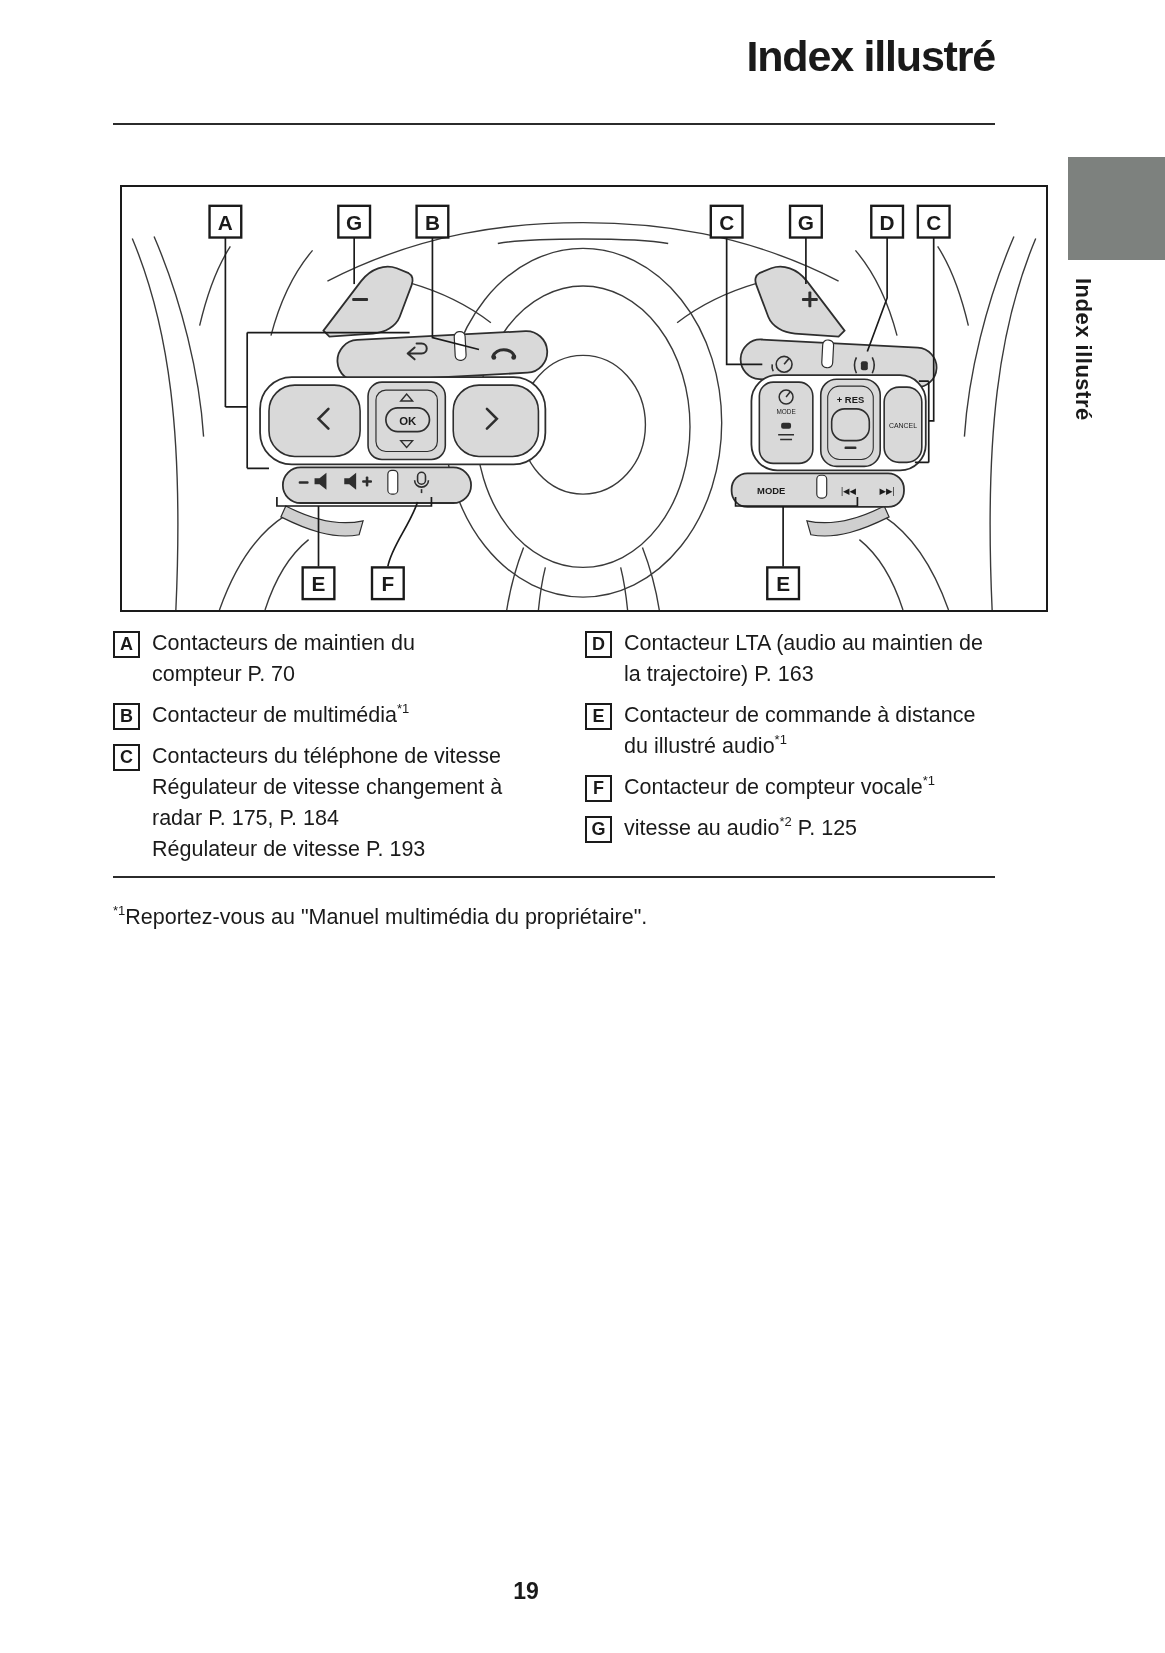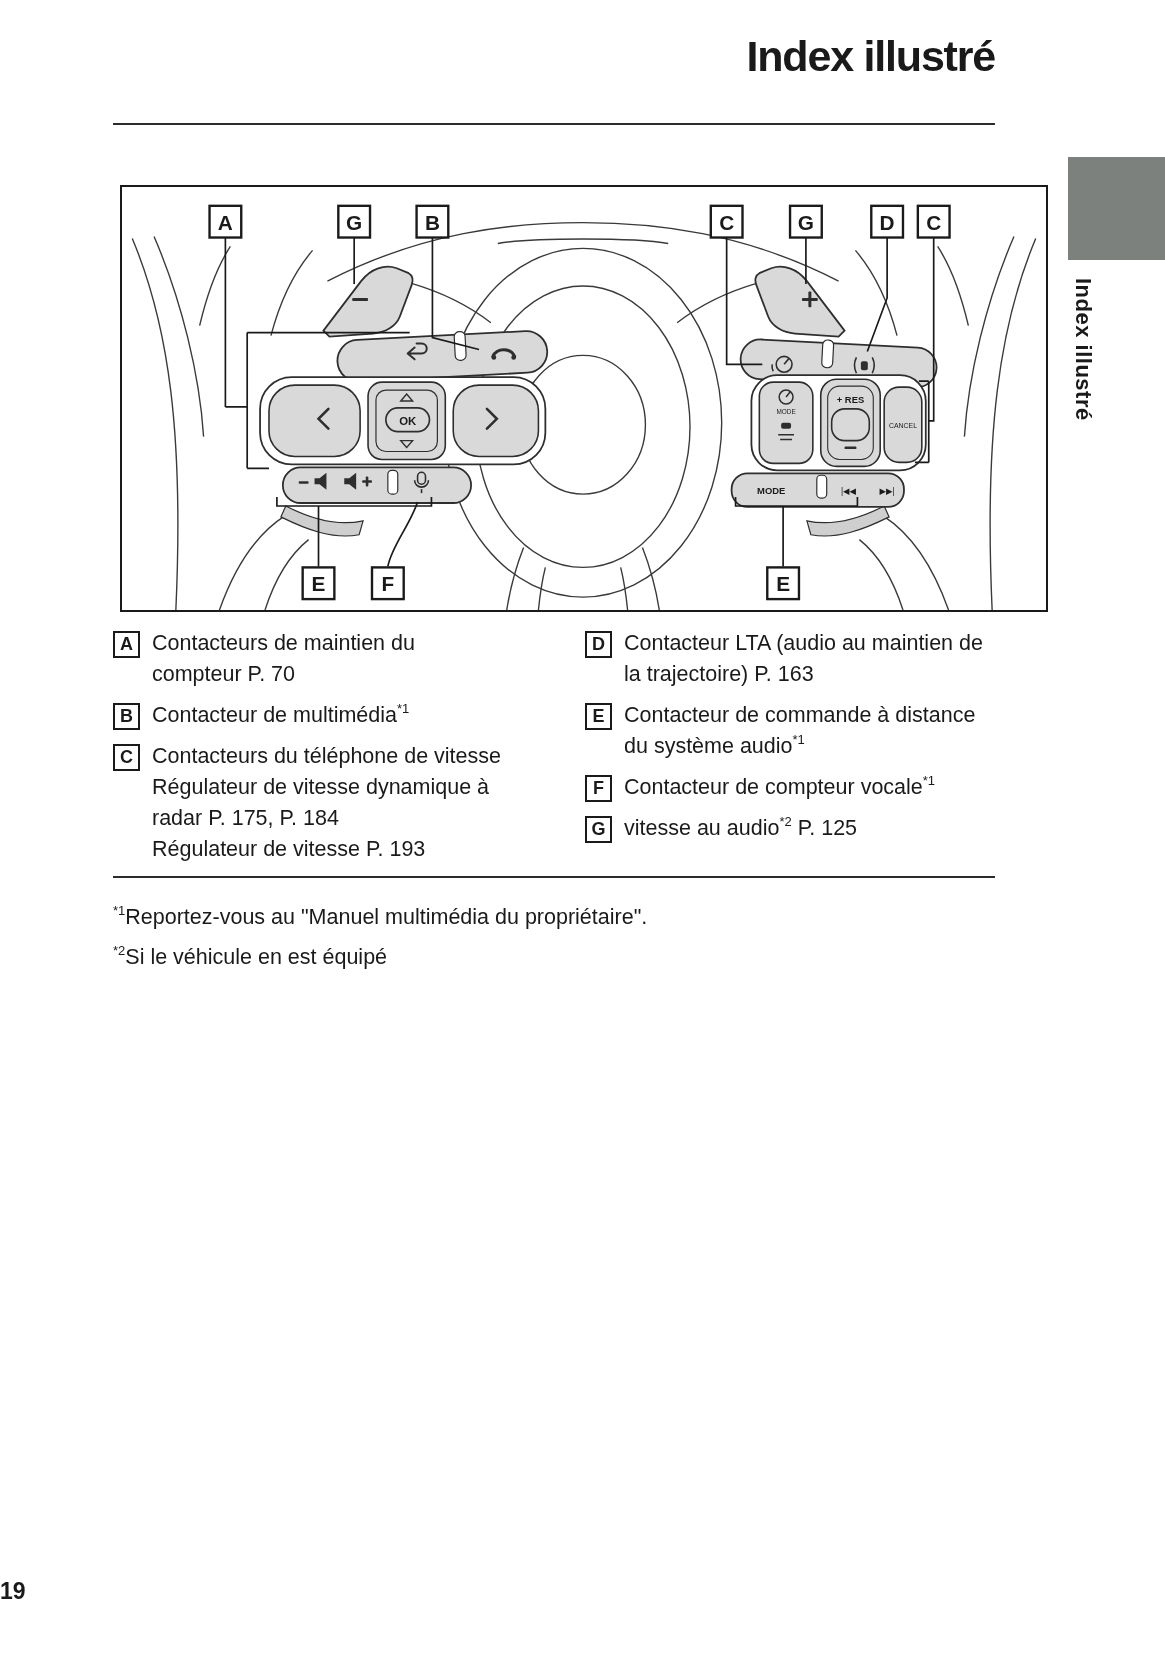--- a/index.html
+++ b/index.html
@@ -21,21 +21,21 @@
   .legend .col{width:452px}
   .legend .col.right{width:430px}
   .item{display:flex;gap:12px;margin-bottom:10px}
   .key{flex:0 0 auto;width:27px;height:27px;border:2px solid #1a1a1a;box-sizing:border-box;
        display:flex;align-items:center;justify-content:center;font-weight:700;
        font-size:18px;margin-top:3px;background:#fff}
   .txt{font-size:21.5px;line-height:31px}
   .txt sup,.footnote sup{font-size:13px;line-height:0;position:relative;top:-1px;vertical-align:super}
   .footnotes{position:absolute;left:113px;top:905px;font-size:21.5px}
   .footnote{margin-bottom:15px}
-  .page-number{position:absolute;top:1578px;left:0;width:1052px;text-align:left;
+  .page-number{position:absolute;top:1578px;left:0;width:1052px;text-align:center;
        font-size:23px;font-weight:700}
 </style>
 </head>
 <body>
 
 <h1 class="page-title">Index illustré</h1>
 <div class="rule rule-top"></div>
 <div class="gray-tab"></div>
 <div class="side-label">Index illustré</div>
 
@@ -239,39 +239,39 @@
     <div class="item">
       <span class="key">B</span>
       <div class="txt">
         <div><span>Contacteur de multimédia</span><sup>*1</sup></div>
       </div>
     </div>
     <div class="item">
       <span class="key">C</span>
       <div class="txt">
         <div><span>Contacteurs du téléphone de vitesse</span></div>
-        <div><span>Régulateur de vitesse dynamique à</span></div>
+        <div><span>Régulateur de vitesse changement à</span></div>
         <div><span>radar P. 175, P. 184</span></div>
         <div><span>Régulateur de vitesse P. 193</span></div>
       </div>
     </div>
   </div>
   <div class="col right">
     <div class="item">
       <span class="key">D</span>
       <div class="txt">
         <div><span>Contacteur LTA (audio au maintien de</span></div>
         <div><span>la trajectoire) P. 163</span></div>
       </div>
     </div>
     <div class="item">
       <span class="key">E</span>
       <div class="txt">
         <div><span>Contacteur de commande à distance</span></div>
-        <div><span>du système audio</span><sup>*1</sup></div>
+        <div><span>du illustré audio</span><sup>*1</sup></div>
       </div>
     </div>
     <div class="item">
       <span class="key">F</span>
       <div class="txt">
         <div><span>Contacteur de compteur vocale</span><sup>*1</sup></div>
       </div>
     </div>
     <div class="item">
       <span class="key">G</span>
@@ -279,16 +279,15 @@
         <div><span>vitesse au audio</span><sup>*2</sup><span> P. 125</span></div>
       </div>
     </div>
   </div>
 </div>
 
 <div class="rule rule-bottom"></div>
 
 <div class="footnotes">
   <div class="footnote"><sup>*1</sup><span>Reportez-vous au "Manuel multimédia du propriétaire".</span></div>
-  <div class="footnote"><sup>*2</sup><span>Si le véhicule en est équipé</span></div>
 </div>
 
 <div class="page-number">19</div>
 
 </body></html>

